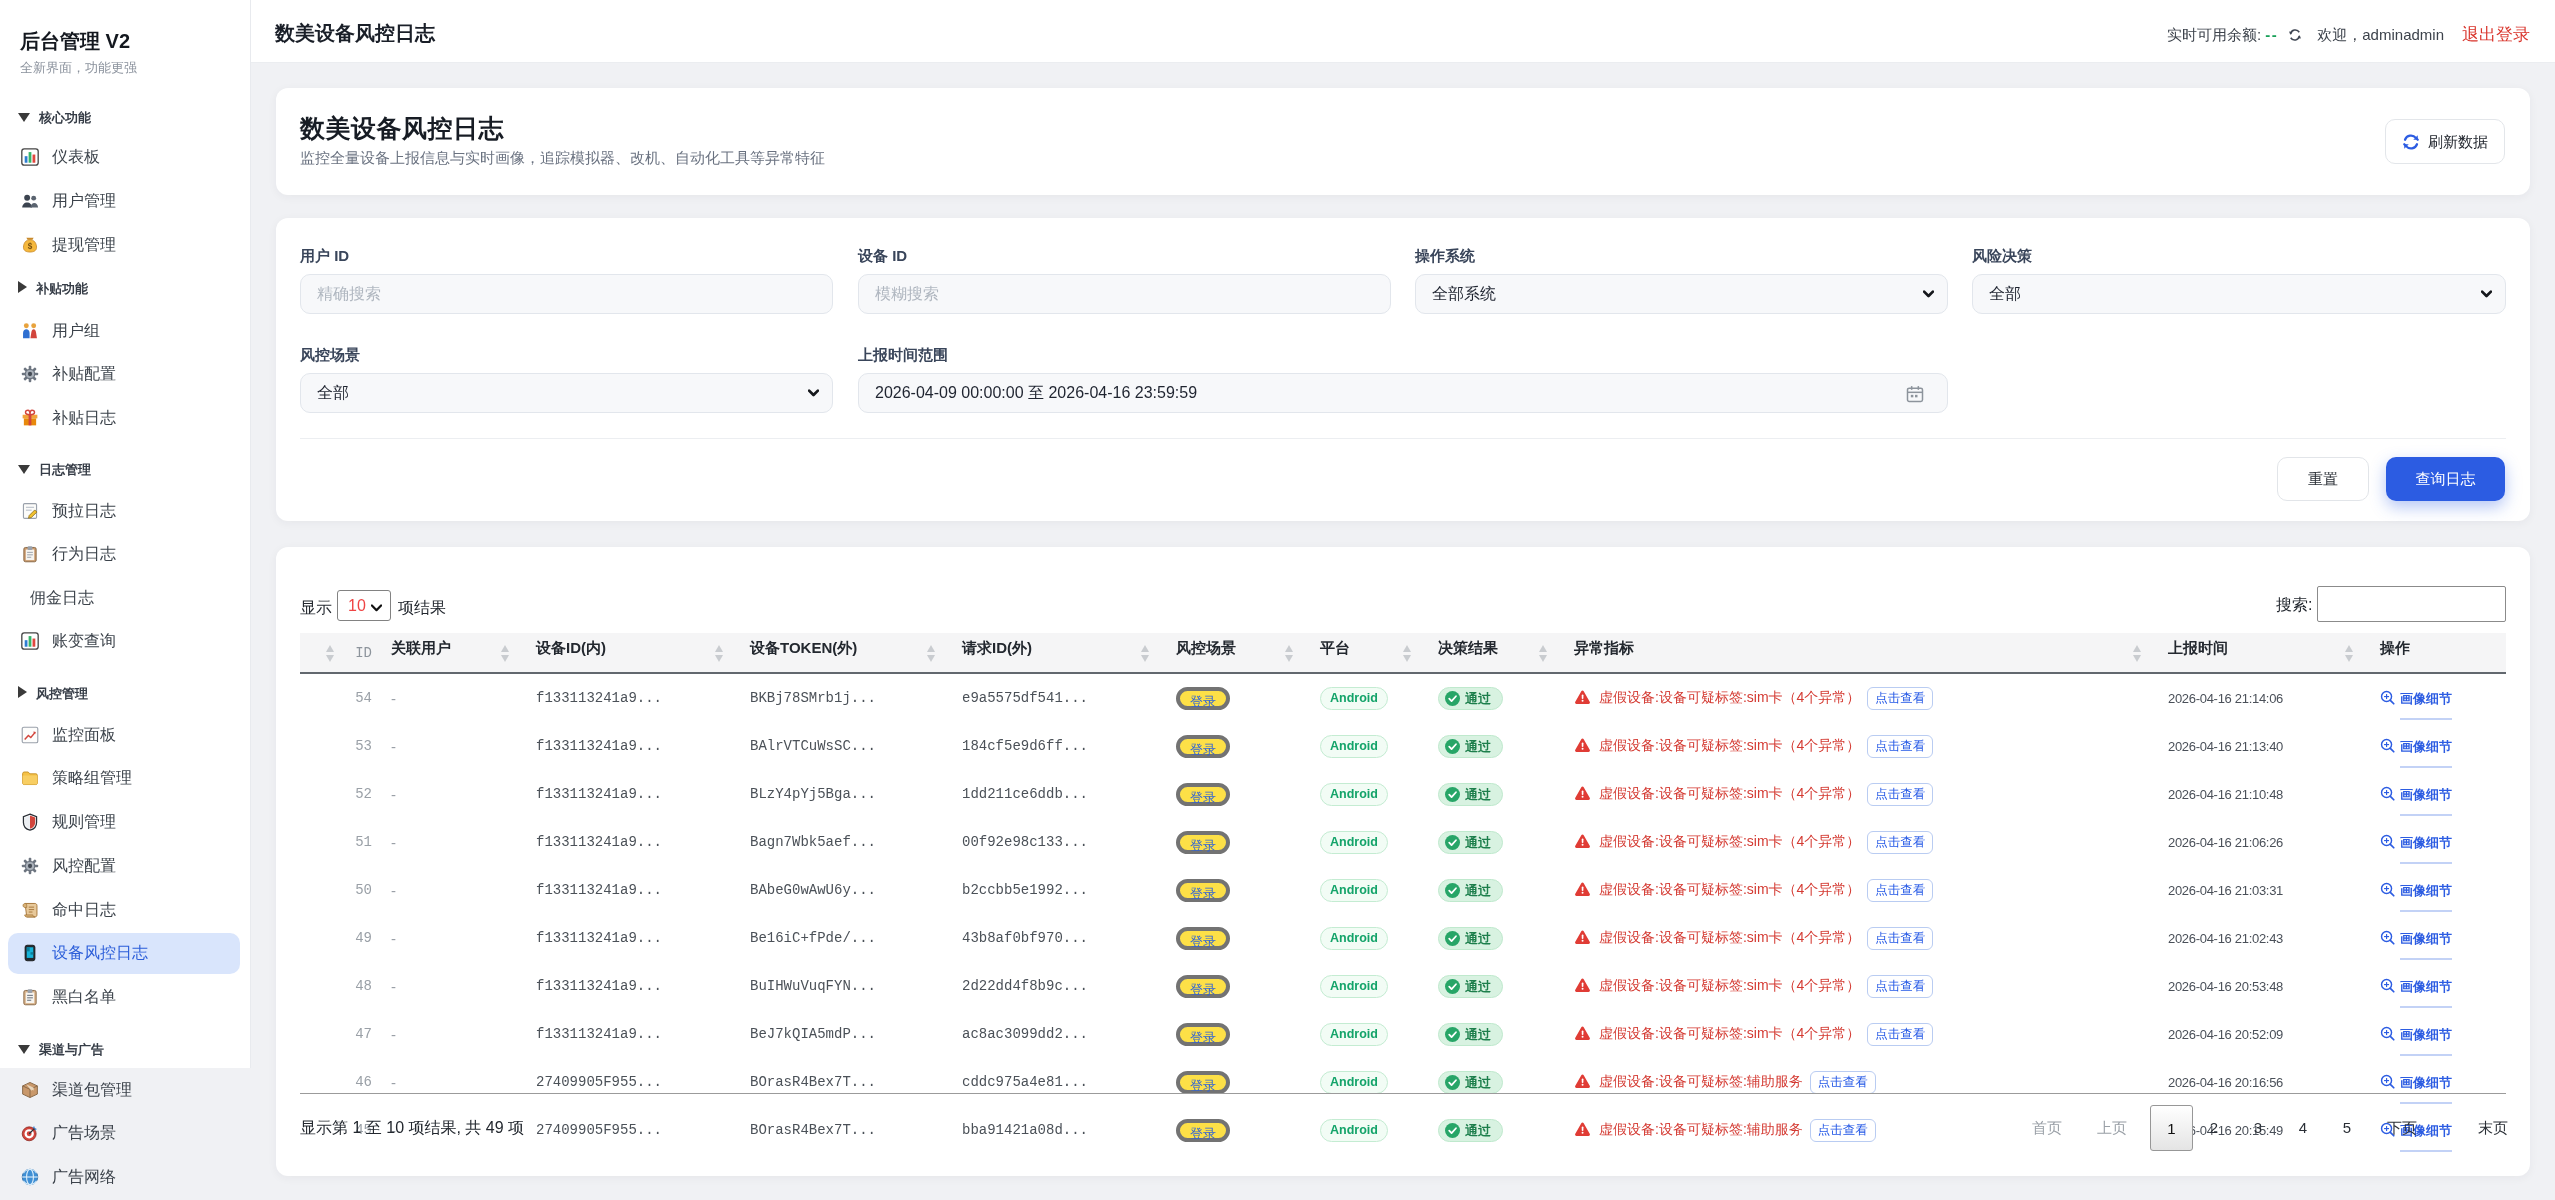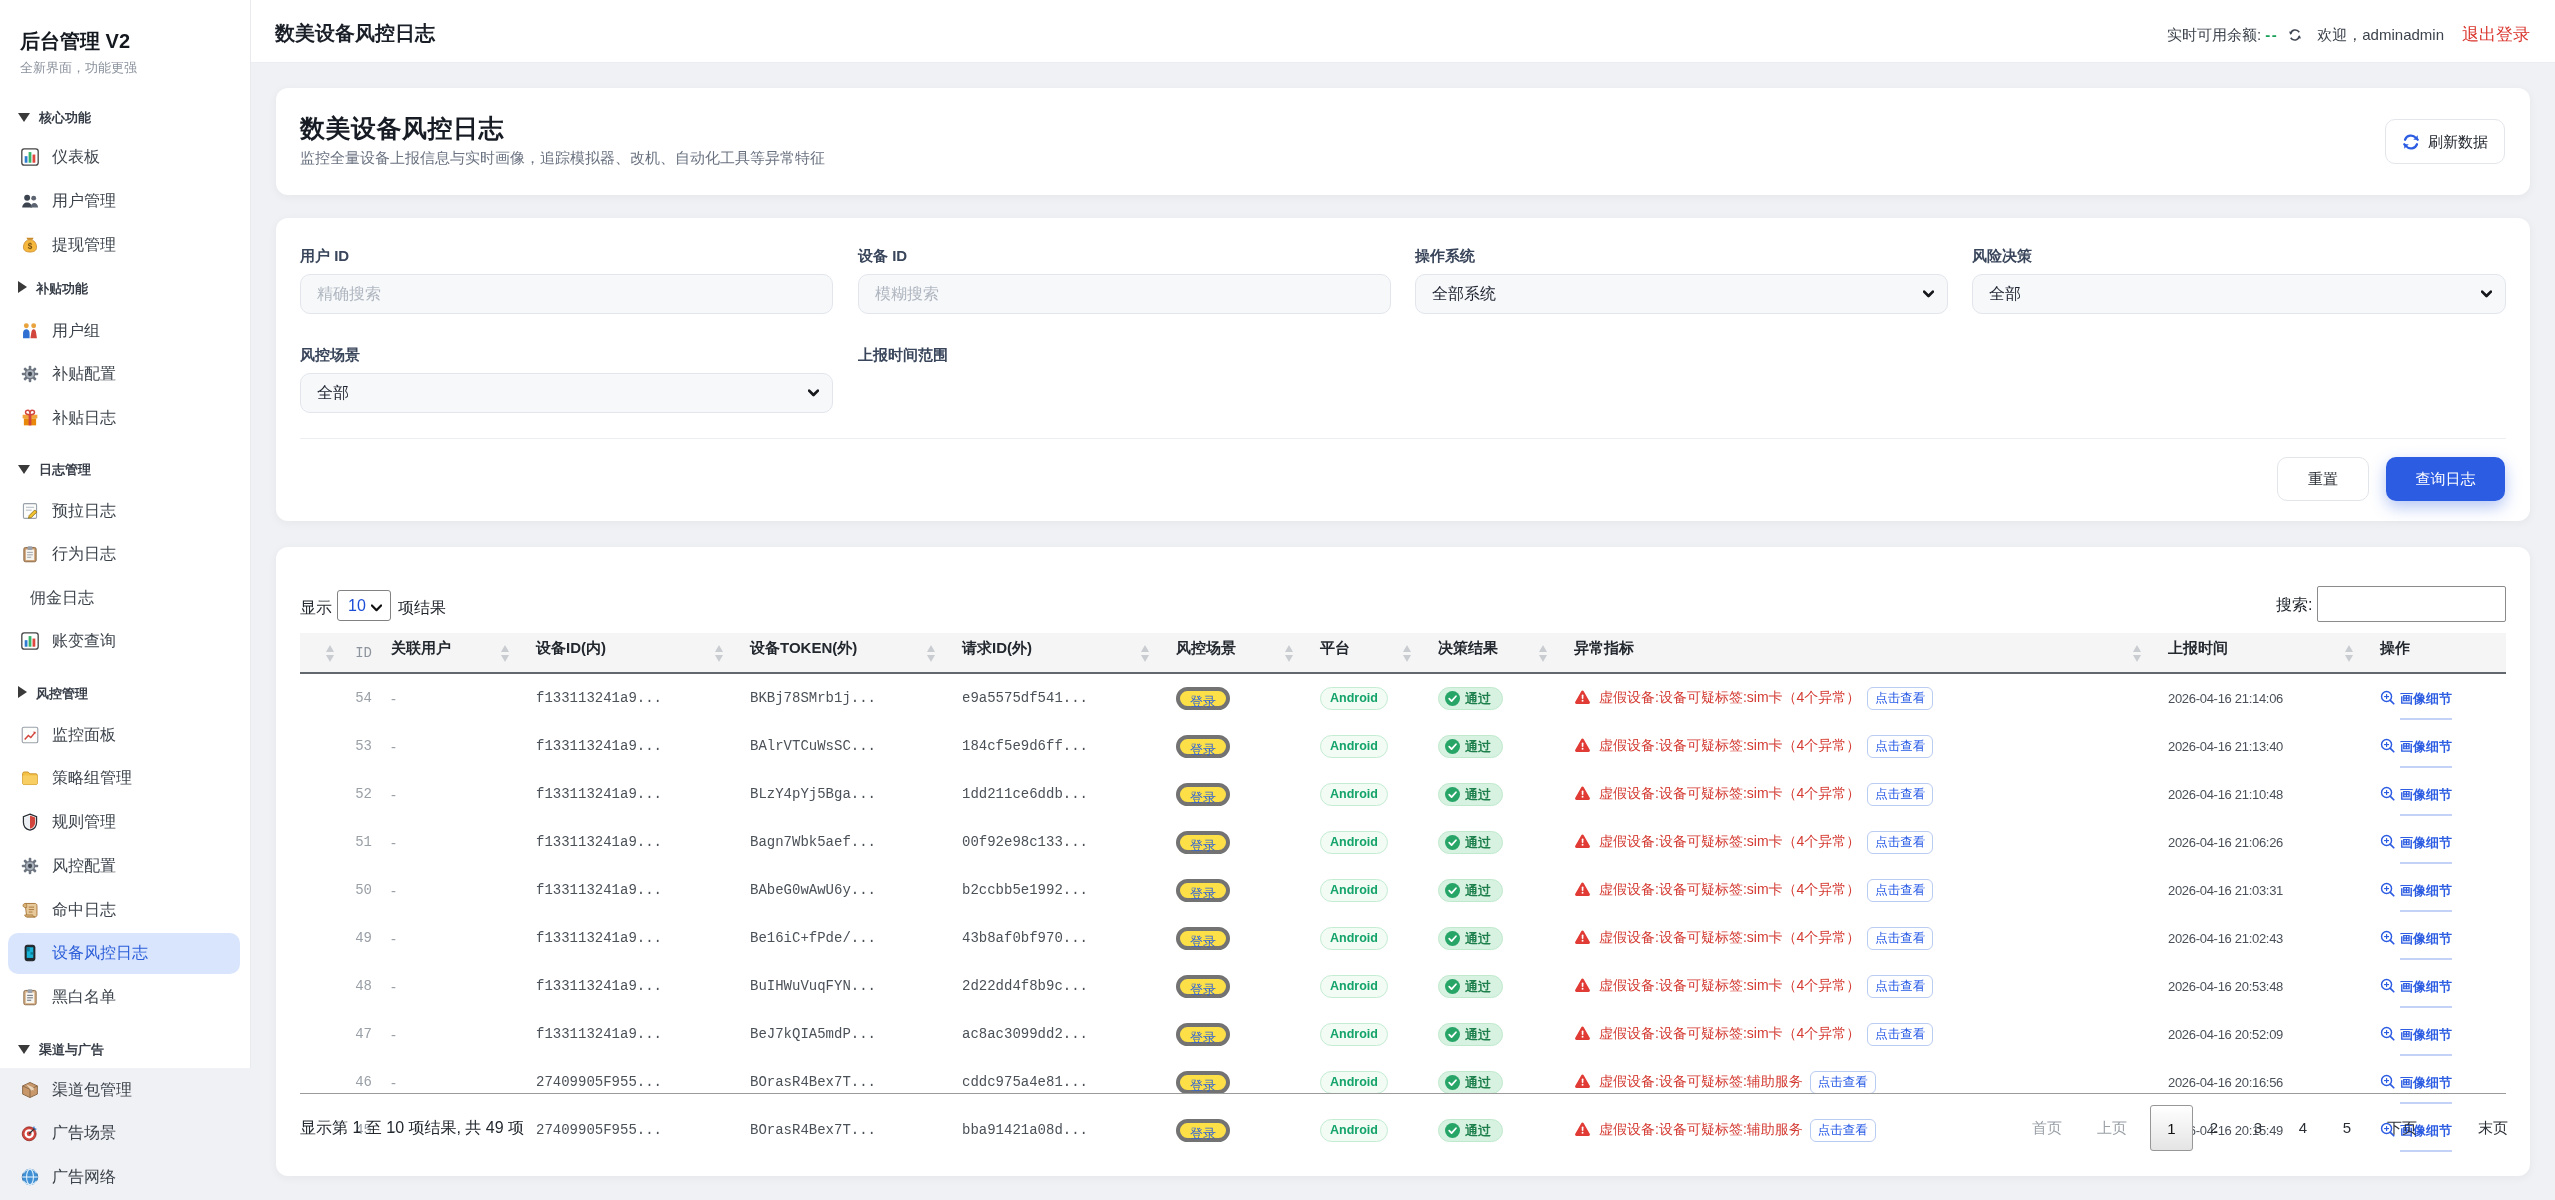--- a/index.html
+++ b/index.html
@@ -30,21 +30,21 @@
 #card2{left:276px;top:218px;width:2254px;height:303px}
 .flabel{position:absolute;font-size:15px;font-weight:bold;color:#39455a}
 .fctrl{position:absolute;height:40px;background:#f7f8fa;border:1px solid #e2e6ec;border-radius:10px;font-size:16px;color:#1f2430;line-height:38px;padding:0 16px;white-space:nowrap}
 .fctrl.ph{color:#b0b7c0}
 .chev{position:absolute;right:13px;top:15px;width:11px;height:8px}
 #c2-div{position:absolute;left:24px;top:220px;width:2206px;height:0;border-top:1px solid #eceef1}
 #btn-reset{position:absolute;left:2001px;top:239px;width:92px;height:44px;border:1px solid #e2e5e9;border-radius:10px;background:#fff;text-align:center;line-height:42px;font-size:15px;color:#2a2f36}
 #btn-query{position:absolute;left:2110px;top:239px;width:119px;height:44px;border-radius:10px;background:#2c5ce2;text-align:center;line-height:44px;font-size:15px;color:#fff;box-shadow:0 6px 16px rgba(44,92,226,.35)}
 #card3{left:276px;top:547px;width:2254px;height:629px}
 #len-lbl{position:absolute;left:24px;top:51px;font-size:16px;color:#23282f}
-#len-sel{position:absolute;left:61px;top:43px;width:54px;height:31px;border:1px solid #828282;border-radius:3px;background:#fff;font-size:16px;color:#1d4ed8;line-height:29px;padding-left:10px}
+#len-sel{position:absolute;left:61px;top:43px;width:54px;height:31px;border:1px solid #828282;border-radius:3px;background:#fff;font-size:16px;color:#ef4444;line-height:29px;padding-left:10px}
 #len-after{position:absolute;left:122px;top:51px;font-size:16px;color:#23282f}
 #search-lbl{position:absolute;left:2000px;top:48px;font-size:16px;color:#23282f}
 #search-in{position:absolute;left:2041px;top:39px;width:189px;height:36px;border:1px solid #8b8b8b;border-radius:2px;background:#fff}
 
 table{border-collapse:collapse;table-layout:fixed;position:absolute;left:24px;top:86px;width:2206px}
 th{background:#f5f5f6;height:40px;font-size:15px;font-weight:bold;color:#23282f;text-align:left;padding:0 26px 8px 16px;position:relative;border-bottom:2px solid #62686e}
 th.idh{font-family:"Liberation Mono",monospace;color:#8d949c;font-weight:normal;font-size:14px;text-align:right;padding:0 3px}
 td{height:42px;font-size:15px;color:#2a2f36;padding:0 16px;white-space:nowrap;overflow:hidden}
 td.mono{font-family:"Liberation Mono",monospace;font-size:14px;color:#4b5158}
 td.idc{font-family:"Liberation Mono",monospace;font-size:14px;color:#9aa0a7;text-align:right;padding:16px 3px}
@@ -294,20 +294,28 @@
       </svg></div>
 <div class="flabel" style="left:1696px;top:29px">风险决策</div>
 <div class="fctrl" style="left:1696px;top:56px;width:534px">全部<svg class="chev" viewBox="0 0 12 8">
         <path d="M1.2 1.4 L6 6.2 L10.8 1.4" fill="none" stroke="#16181c" stroke-width="3" stroke-linecap="round" stroke-linejoin="round"></path>
       </svg></div>
 <div class="flabel" style="left:24px;top:128px">风控场景</div>
 <div class="fctrl" style="left:24px;top:155px;width:533px">全部<svg class="chev" viewBox="0 0 12 8">
         <path d="M1.2 1.4 L6 6.2 L10.8 1.4" fill="none" stroke="#16181c" stroke-width="3" stroke-linecap="round" stroke-linejoin="round"></path>
       </svg></div>
 <div class="flabel" style="left:582px;top:128px">上报时间范围</div>
+<div class="fctrl" style="left:582px;top:155px;width:1090px">2026-04-09 00:00:00 至 2026-04-16 23:59:59<svg style="position:absolute;right:22px;top:10px" width="20" height="20" viewBox="0 0 24 24">
+        <rect x="3" y="5" width="18" height="16" rx="2" fill="none" stroke="#8d949c" stroke-width="1.8"></rect>
+        <line x1="3" y1="10" x2="21" y2="10" stroke="#8d949c" stroke-width="1.8"></line>
+        <line x1="8" y1="2.5" x2="8" y2="7" stroke="#8d949c" stroke-width="1.8"></line>
+        <line x1="16" y1="2.5" x2="16" y2="7" stroke="#8d949c" stroke-width="1.8"></line>
+        <rect x="7" y="13" width="3" height="3" fill="#8d949c"></rect>
+        <rect x="12" y="13" width="3" height="3" fill="#8d949c"></rect>
+      </svg></div>
 <div id="c2-div"></div>
 <div id="btn-reset">重置</div>
 <div id="btn-query">查询日志</div>
 </div>
 <div class="card" id="card3">
 <span id="len-lbl">显示</span>
     <div id="len-sel">10<svg class="chev" style="top:13px;right:8px" viewBox="0 0 12 8">
         <path d="M1 1.2 L6 6.4 L11 1.2" fill="none" stroke="#111" stroke-width="2.4" stroke-linecap="round" stroke-linejoin="round"></path>
       </svg></div>
     <span id="len-after">项结果</span>

